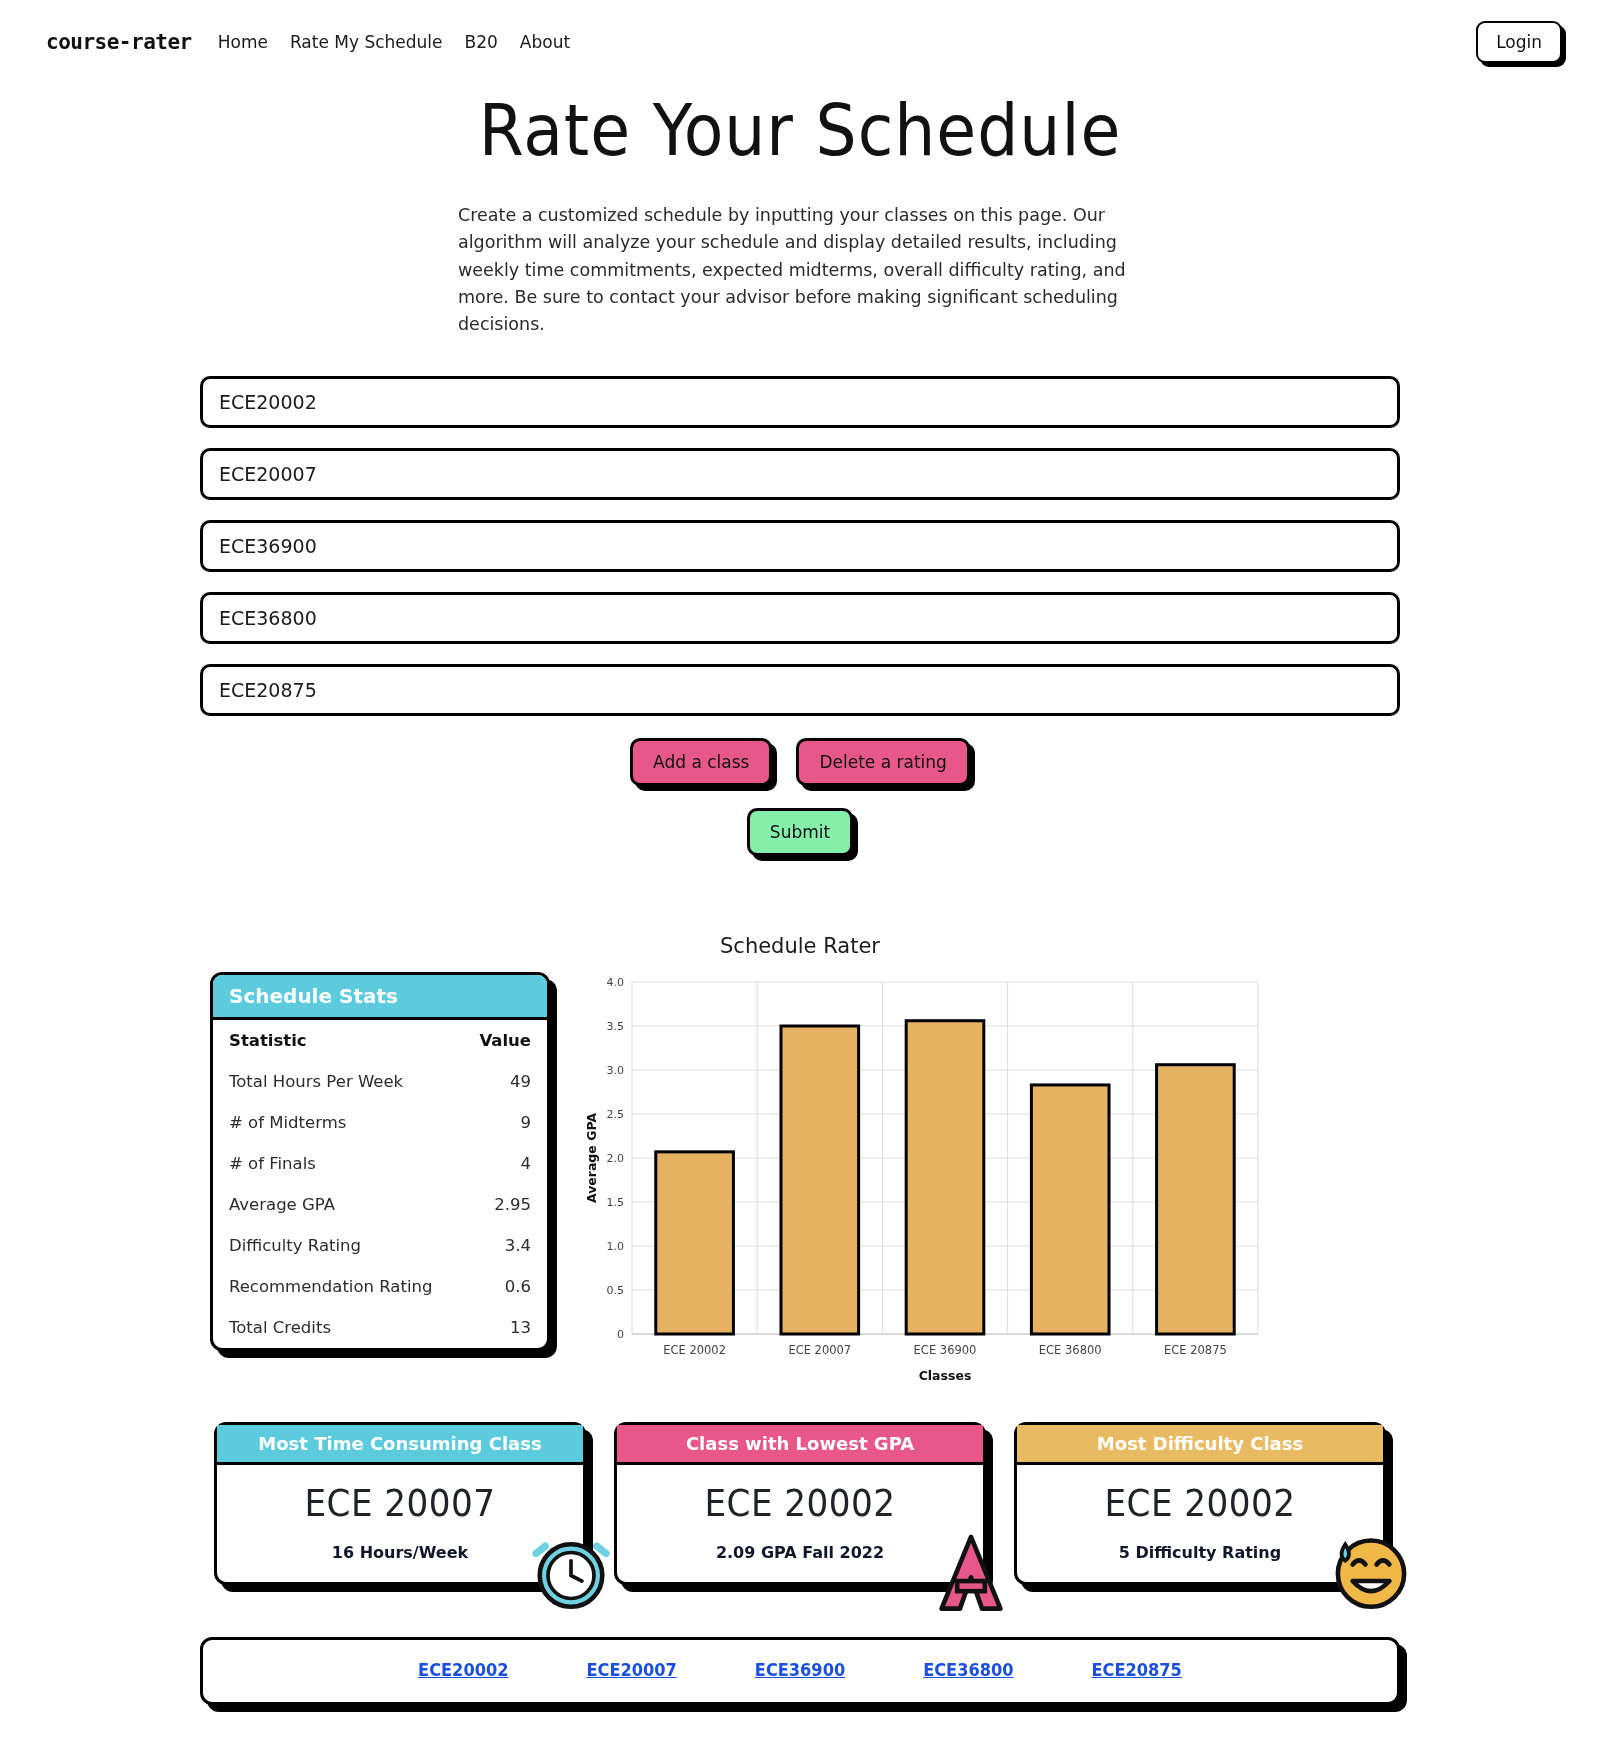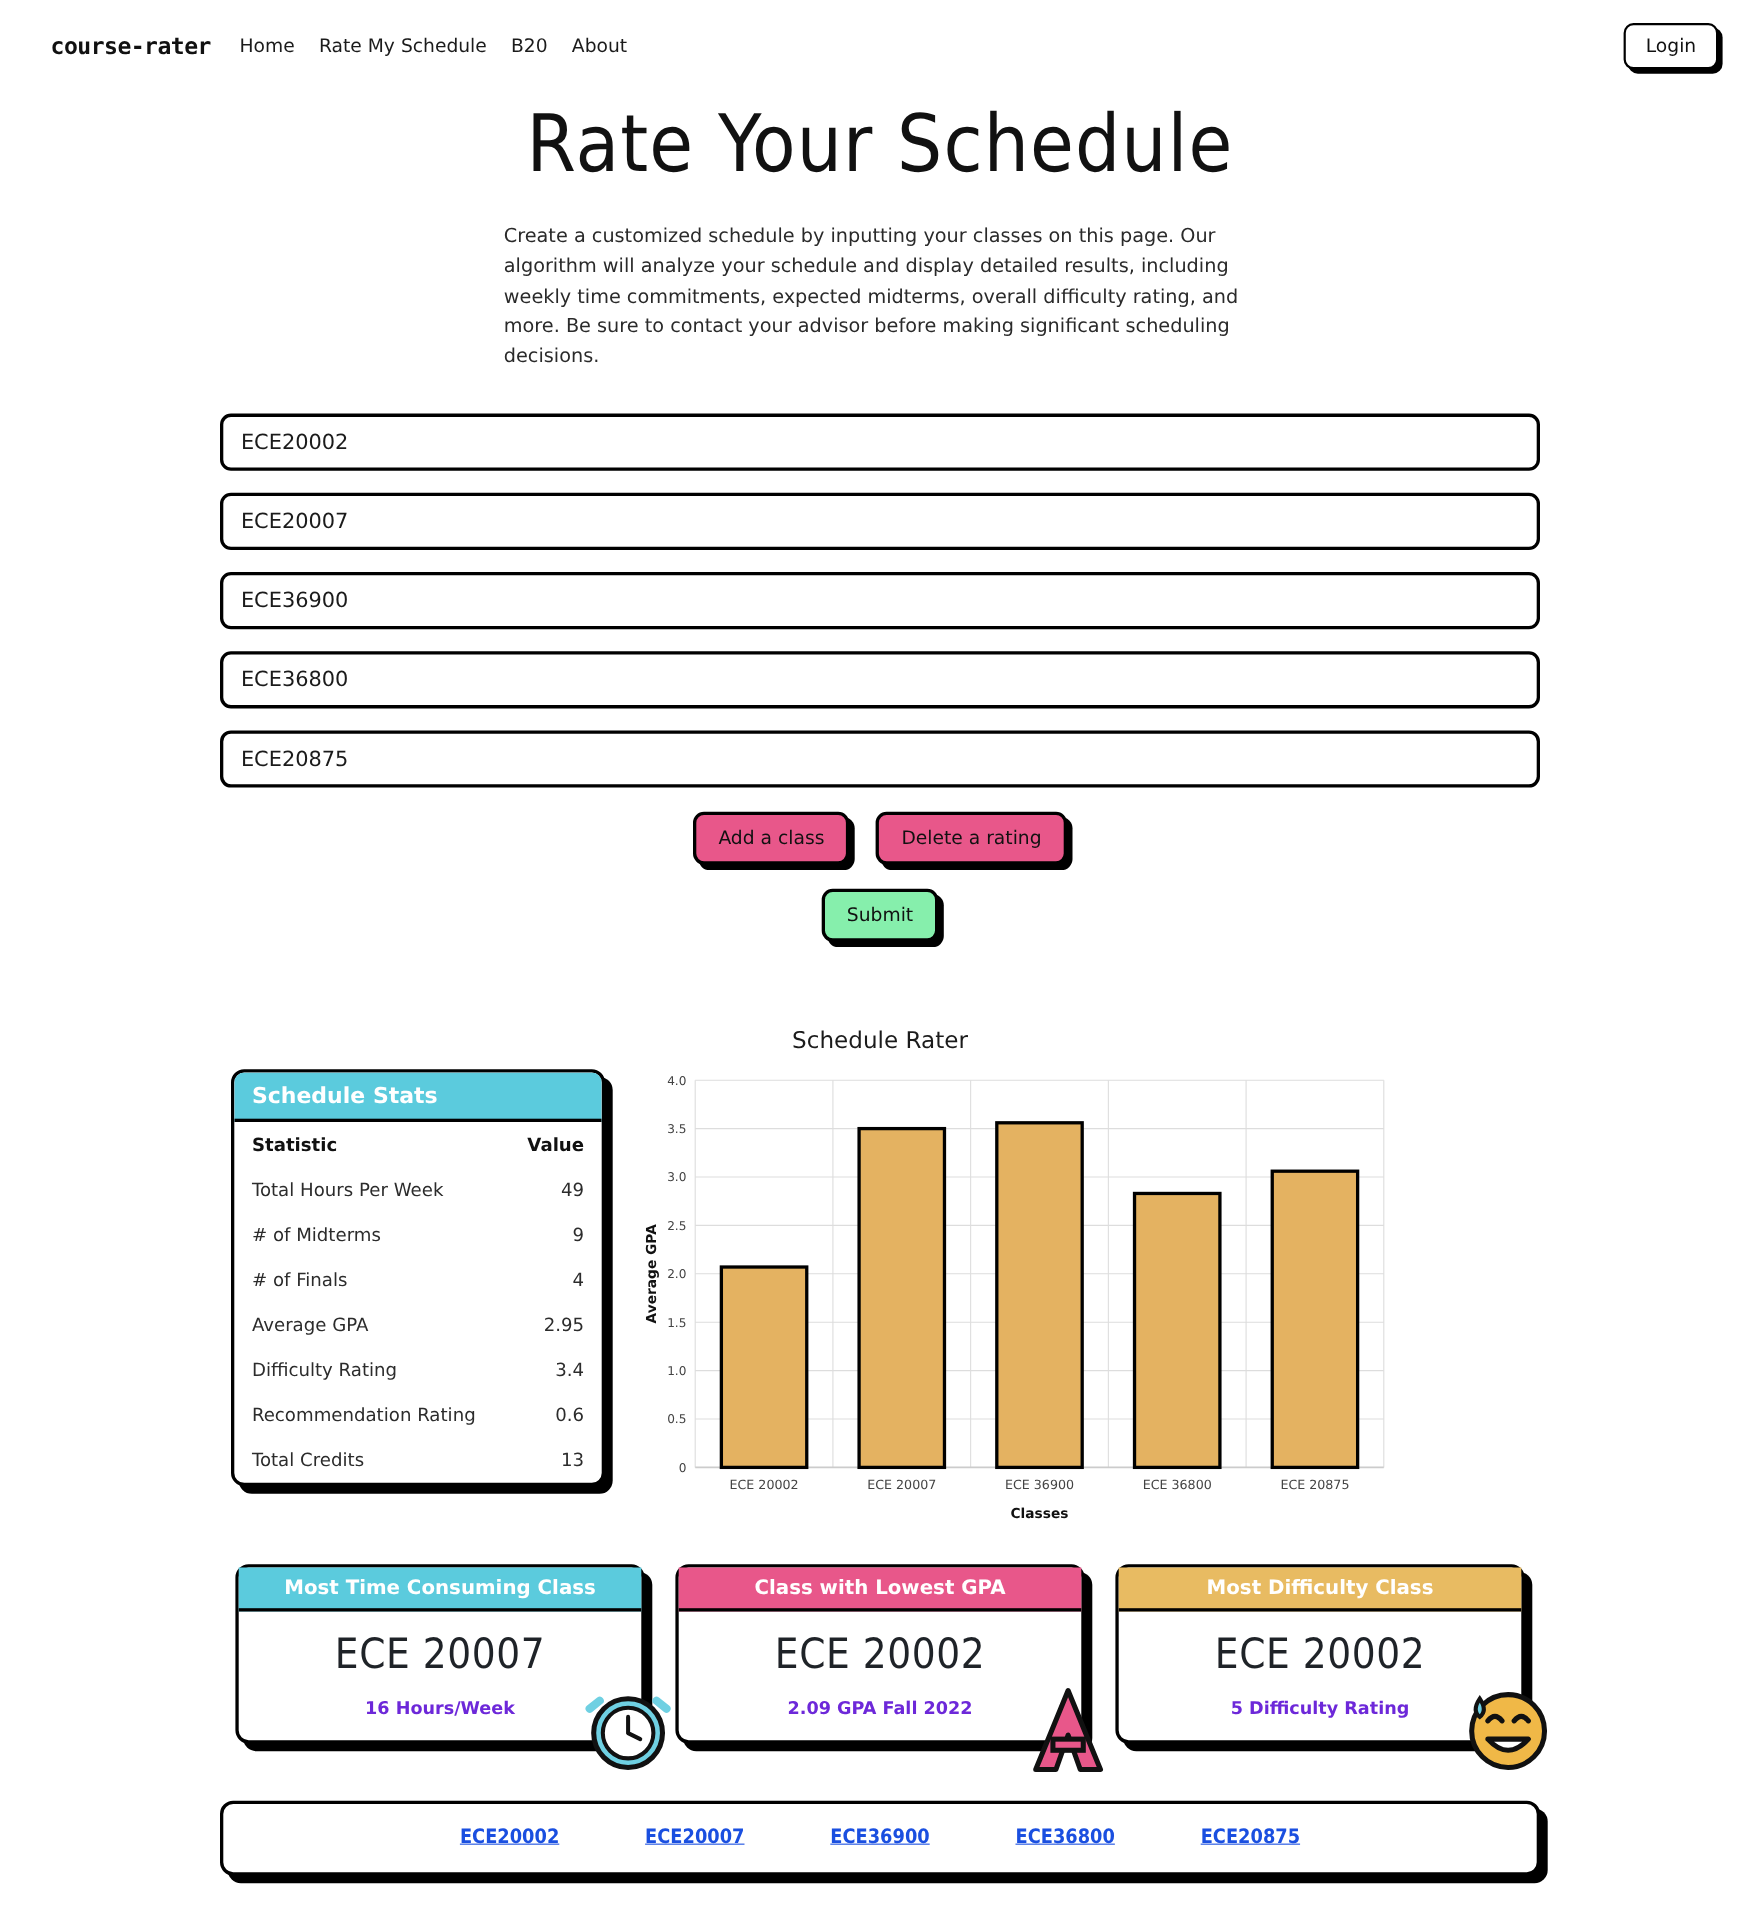--- a/index.html
+++ b/index.html
@@ -165,21 +165,21 @@
     font-size: 18px; font-weight: 700; color: #fff;
     text-align: center;
     padding: 8px 10px;
     border-bottom: 3.5px solid #000;
   }
   .sum-body { padding: 16px 10px 20px 10px; text-align: center; }
   .sum-class {
     font-family: "DejaVu Sans Condensed", "Liberation Sans", sans-serif;
     font-size: 38px; font-weight: 400; color: #1f2328; letter-spacing: 0.5px;
   }
-  .sum-sub { font-size: 16px; font-weight: 700; color: #6d28d9; margin-top: 18px; }
+  .sum-sub { font-size: 16px; font-weight: 700; color: #0f172a; margin-top: 18px; }
   .sum-emoji {
     position: absolute;
     right: -34px; bottom: -34px;
     width: 92px; height: 92px;
   }
 
   
   .schedule-card {
     width: 1200px;
     margin: 52px auto 28px auto;

